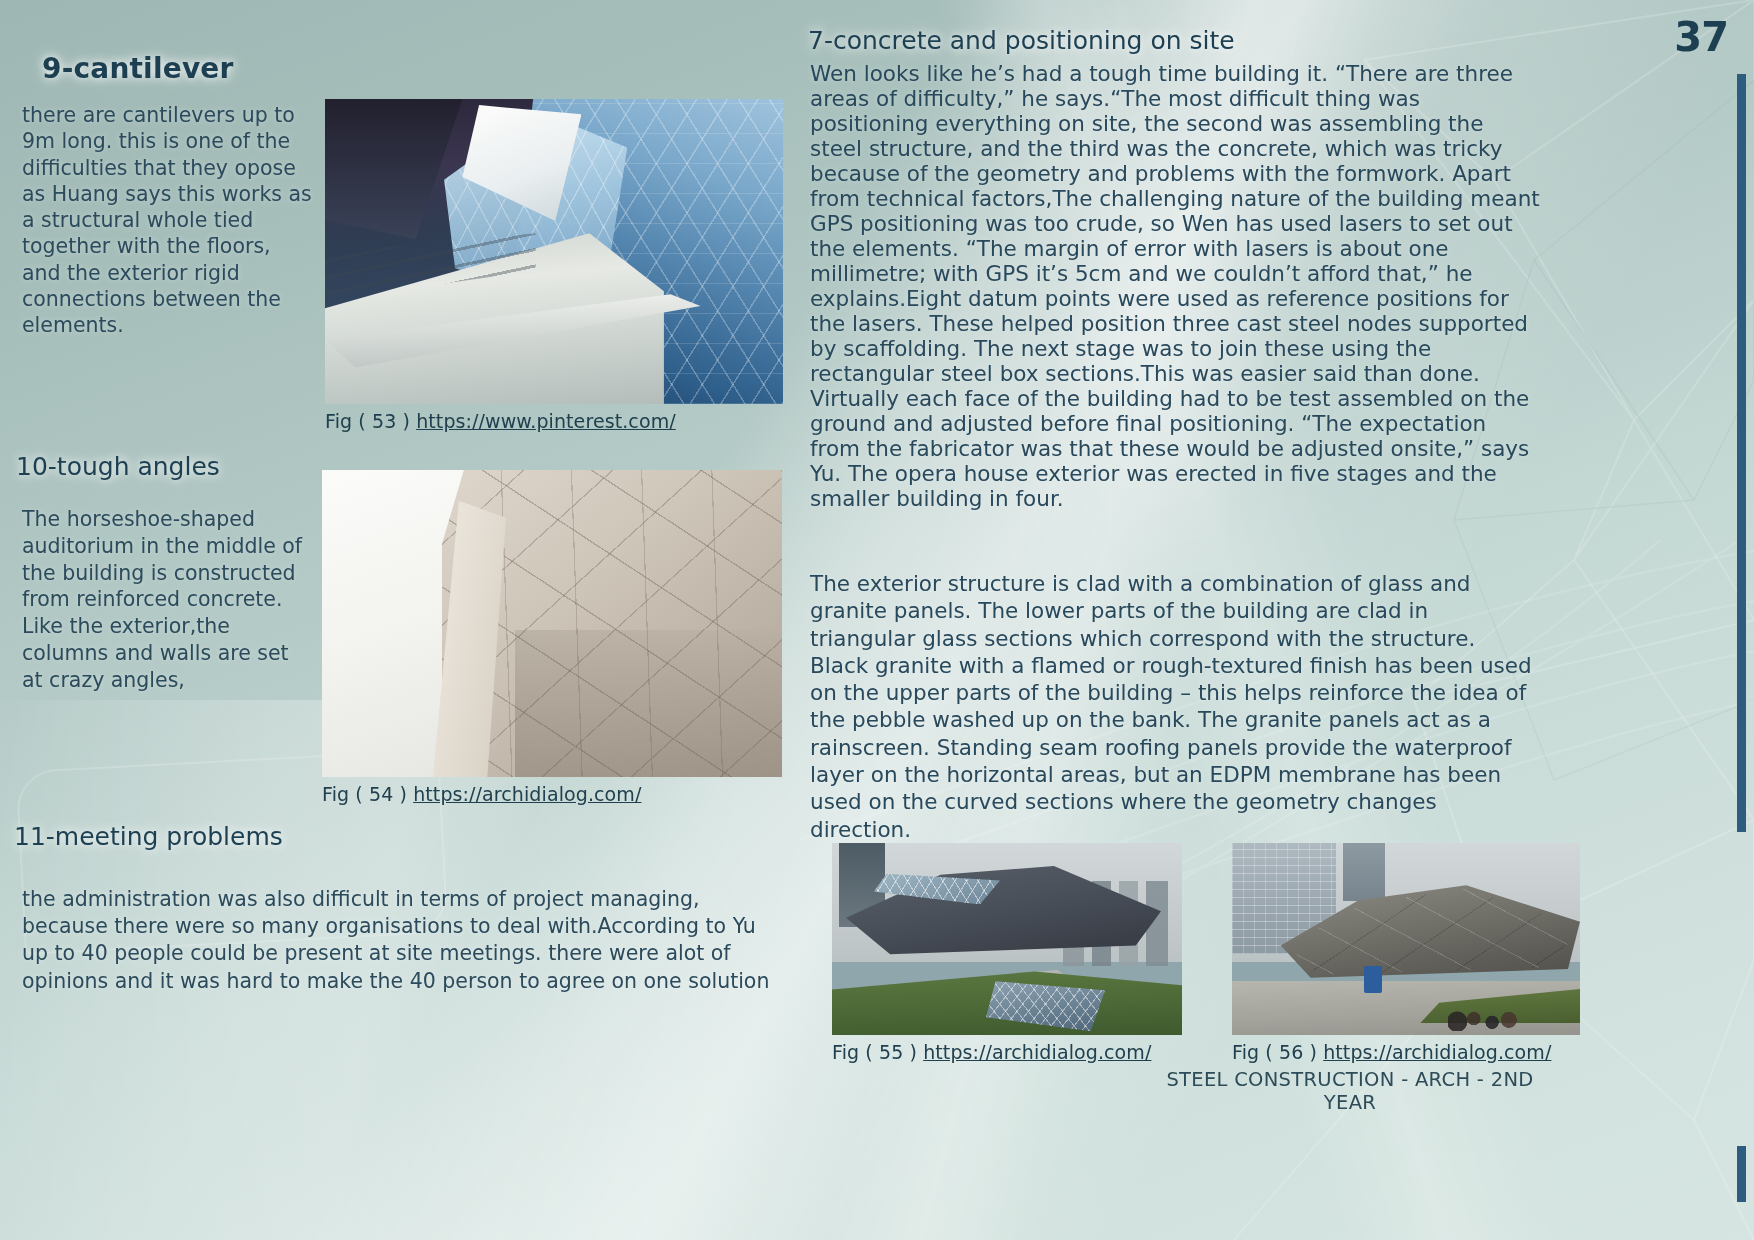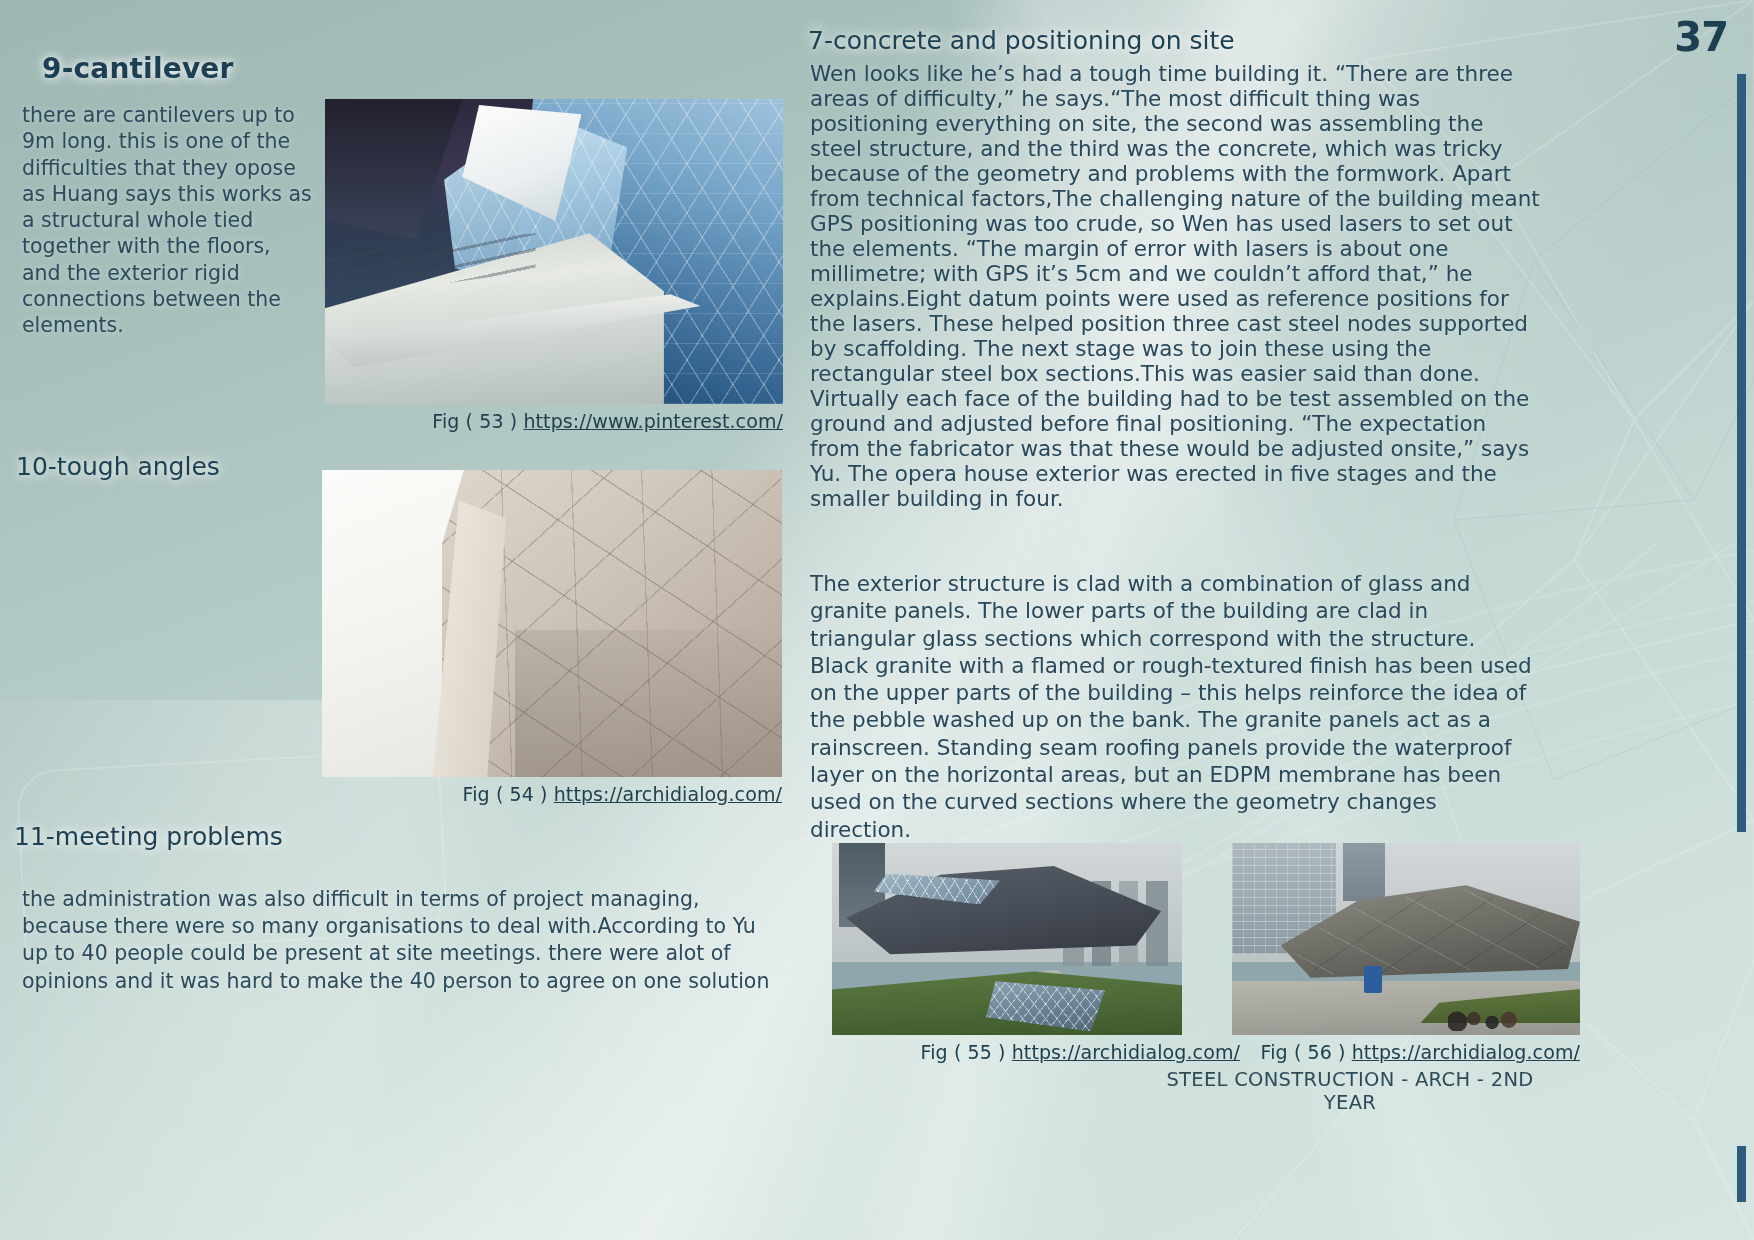--- a/index.html
+++ b/index.html
@@ -122,21 +122,21 @@
   
   .fig { position: absolute; }
   .fig-img {
     position: relative;
     overflow: hidden;
     background: #8fa6ad;
   }
   .caption {
     font-size: 19px;
     color: #20404f;
-    text-align: right;
+    text-align: left;
     margin-top: 6px;
     letter-spacing: .1px;
   }
   .caption .lbl { }
   .caption .url { text-decoration: underline; }
 
   #fig53 { left: 325px; top: 99px; width: 458px; }
   #fig53 .fig-img { width: 458px; height: 305px; }
   #fig54 { left: 322px; top: 470px; width: 460px; }
   #fig54 .fig-img { width: 460px; height: 307px; }
@@ -427,20 +427,21 @@
   <div class="side-rule-2"></div>
 
   <div class="col-left">
 
     <div class="h-cantilever">9-cantilever</div>
 
     <div class="p-cantilever">there are cantilevers up to 9m long. this is one of the difficulties that they opose as Huang says this works as a structural whole tied together with the floors, and the exterior rigid connections between the elements.</div>
 
     <div class="h-tough">10-tough angles</div>
 
+    <div class="p-tough">The horseshoe-shaped auditorium in the middle of the building is constructed from reinforced concrete. Like the exterior,the columns and walls are set at crazy angles,</div>
 
     <div class="h-meeting">11-meeting problems</div>
 
     <div class="p-meeting">the administration was also difficult in terms of project managing, because there were so many organisations to deal with.According to Yu up to 40 people could be present at site meetings. there were alot of opinions and it was hard to make the 40 person to agree on one solution</div>
   </div>
 
   <div class="fig" id="fig53">
     <div class="fig-img">
       <div class="ph53-sky"></div>
       <div class="ph53-glass"></div>

